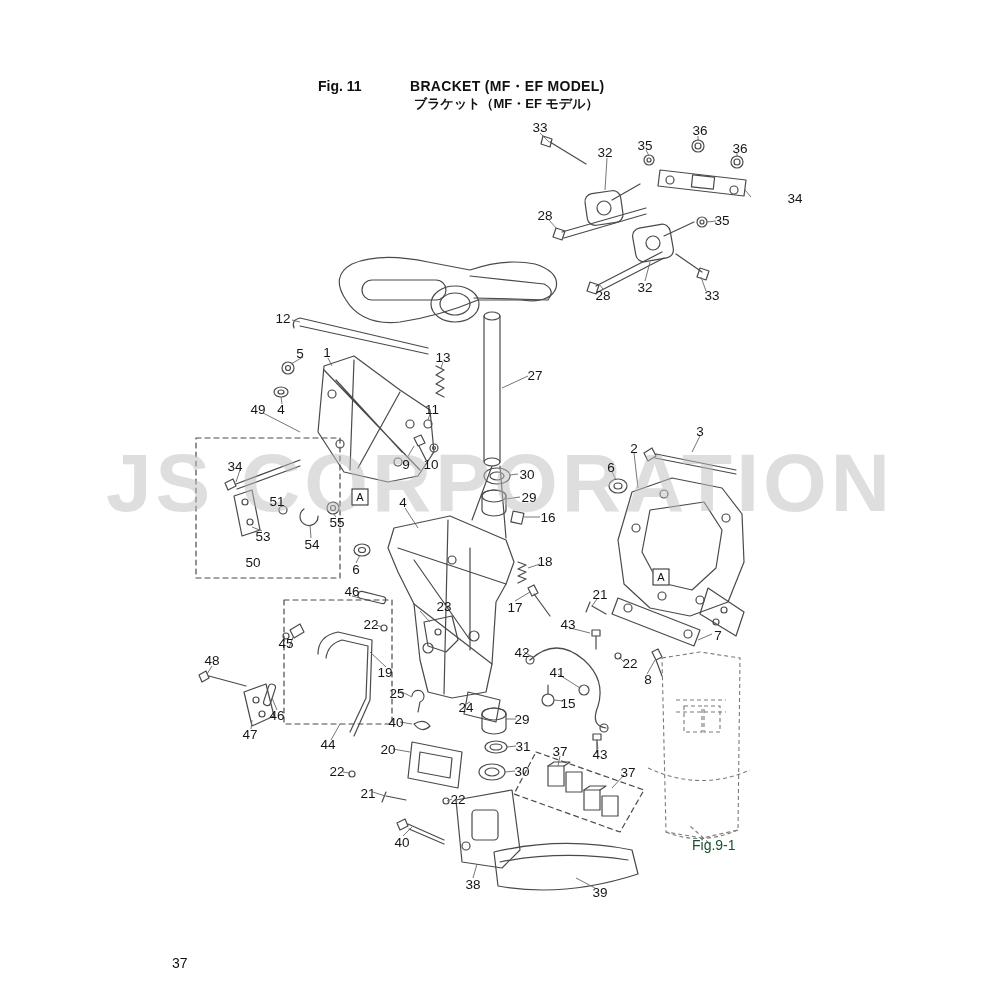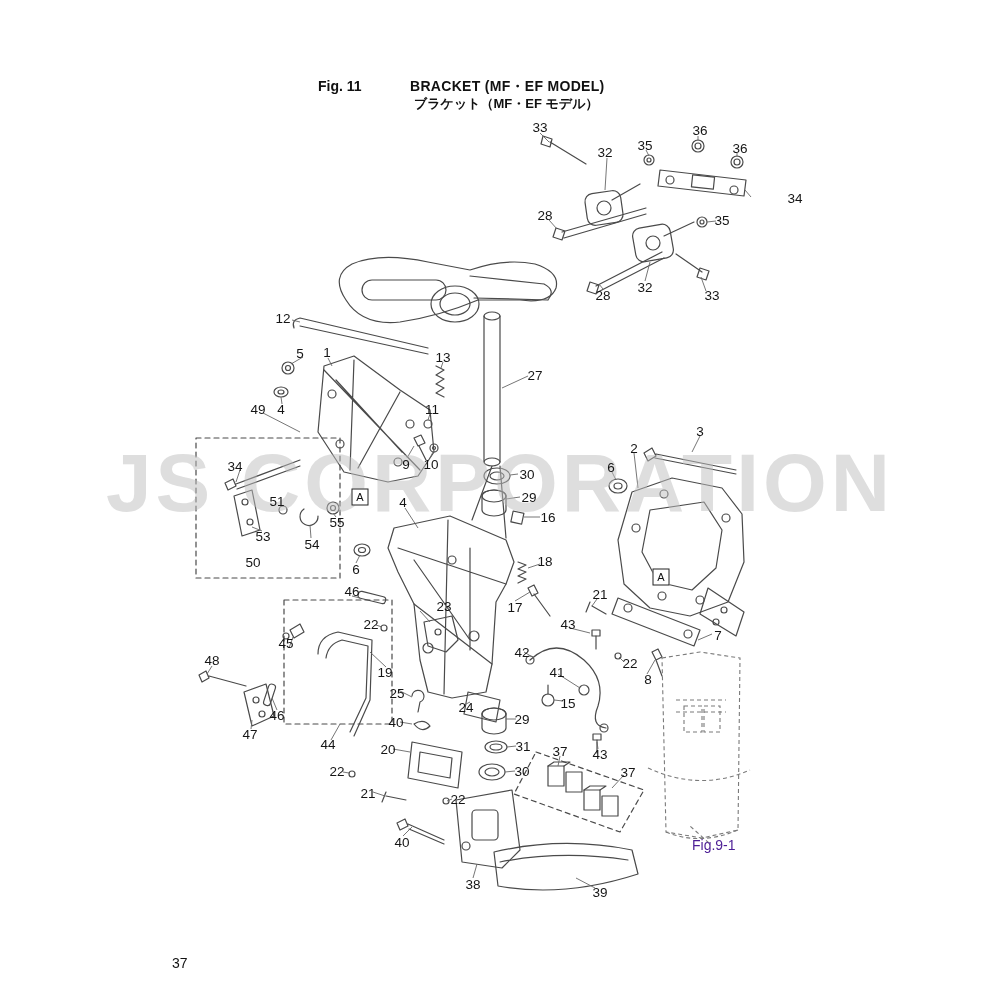--- a/index.html
+++ b/index.html
@@ -20,21 +20,21 @@
   .labels-layer{position:absolute;left:0;top:0;width:1000px;height:1000px;z-index:6;}
   .part-label{
     position:absolute;transform:translate(-50%,-50%);
     font-size:13.5px;color:#151515;white-space:nowrap;
   }
   .boxed-marker{
     position:absolute;transform:translate(-50%,-50%);
     width:15px;height:15px;border:1.3px solid #222;color:#111;
     font-size:11px;line-height:15px;text-align:center;background:#fff;
   }
-  .fig-ref{position:absolute;left:692px;top:837px;font-size:14px;color:#4c1d95;z-index:6;}
+  .fig-ref{position:absolute;left:692px;top:837px;font-size:14px;color:#14532d;z-index:6;}
   .page-num{position:absolute;left:172px;top:955px;font-size:14px;color:#111;z-index:6;}
 </style>
 </head>
 <body>
 
 <div class="page">
 
   <div class="hdr fig-label">Fig. 11</div>
   <div class="hdr title-en">BRACKET (MF・EF MODEL)</div>
   <div class="hdr title-jp">ブラケット（MF・EF モデル）</div>

